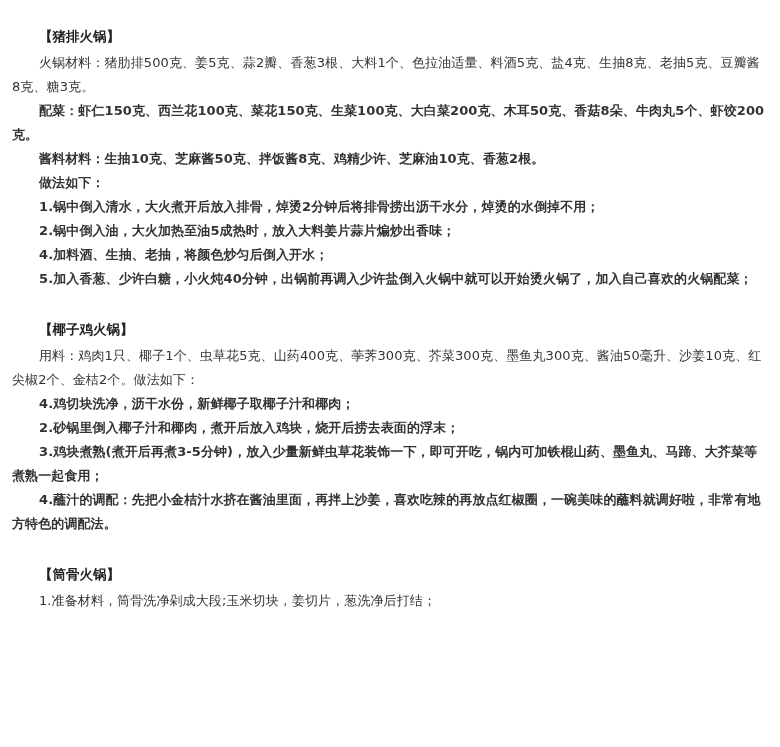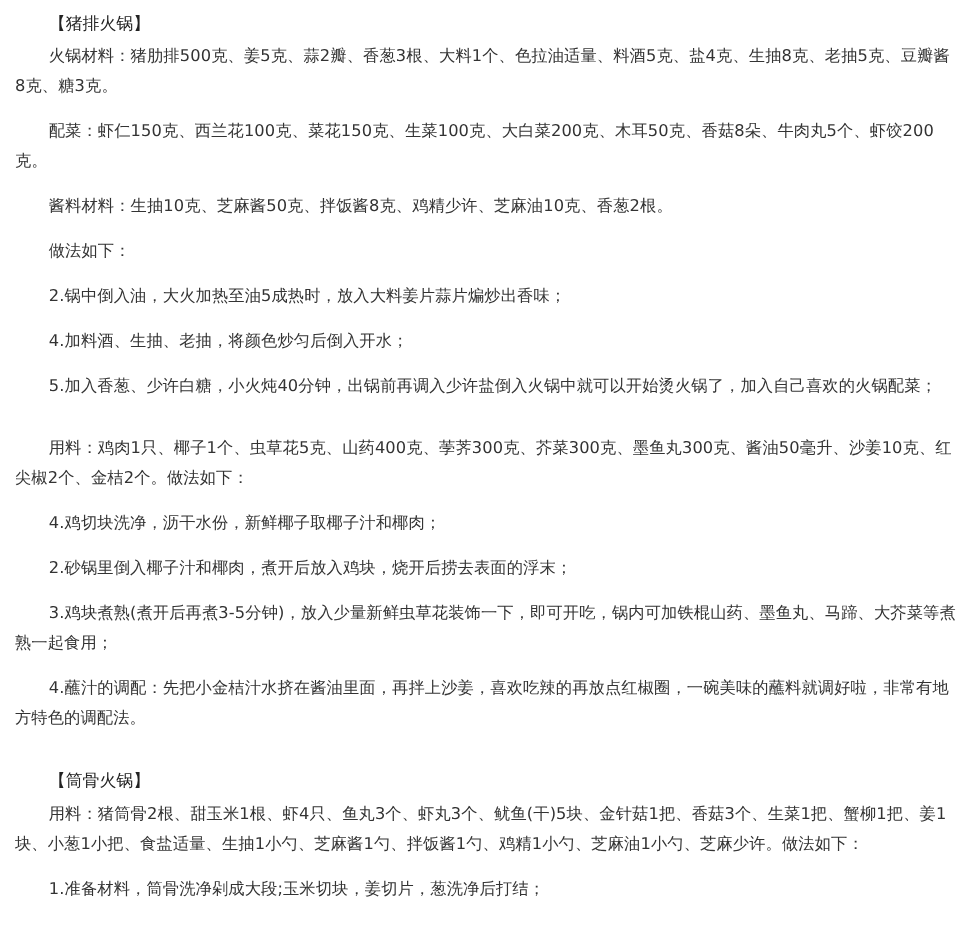--- a/index.html
+++ b/index.html
@@ -16,59 +16,60 @@
       font-size: 13px;
       line-height: 24px;
     }
     .article {
       padding: 6px 12px 0 12px;
     }
     .section {
       margin-bottom: 25px;
     }
     .section-title {
-      font-weight: normal;
+      font-weight: bold;
       color: #222222;
       font-size: 13.5px;
       padding-left: 27px;
-      margin: 0 0 2px 0;
+      margin: 17px 0 2px 0;
       line-height: 26px;
     }
     .para {
       margin: 0;
       padding: 0;
       text-indent: 27px;
       letter-spacing: 0.1px;
     }
-    .para + .para { margin-top: 12px; }
+    .para + .para { margin-top: 0; font-weight: bold; }
   </style>
 </head>
 <body>
 
 <div class="article">
 
   <div class="section">
     <h3 class="section-title">【猪排火锅】</h3>
     <p class="para">火锅材料：猪肋排500克、姜5克、蒜2瓣、香葱3根、大料1个、色拉油适量、料酒5克、盐4克、生抽8克、老抽5克、豆瓣酱8克、糖3克。</p>
     <p class="para">配菜：虾仁150克、西兰花100克、菜花150克、生菜100克、大白菜200克、木耳50克、香菇8朵、牛肉丸5个、虾饺200克。</p>
     <p class="para">酱料材料：生抽10克、芝麻酱50克、拌饭酱8克、鸡精少许、芝麻油10克、香葱2根。</p>
     <p class="para">做法如下：</p>
+    <p class="para">1.锅中倒入清水，大火煮开后放入排骨，焯烫2分钟后将排骨捞出沥干水分，焯烫的水倒掉不用；</p>
     <p class="para">2.锅中倒入油，大火加热至油5成热时，放入大料姜片蒜片煸炒出香味；</p>
     <p class="para">4.加料酒、生抽、老抽，将颜色炒匀后倒入开水；</p>
     <p class="para">5.加入香葱、少许白糖，小火炖40分钟，出锅前再调入少许盐倒入火锅中就可以开始烫火锅了，加入自己喜欢的火锅配菜；</p>
   </div>
 
   <div class="section">
+    <h3 class="section-title">【椰子鸡火锅】</h3>
     <p class="para">用料：鸡肉1只、椰子1个、虫草花5克、山药400克、荸荠300克、芥菜300克、墨鱼丸300克、酱油50毫升、沙姜10克、红尖椒2个、金桔2个。做法如下：</p>
     <p class="para">4.鸡切块洗净，沥干水份，新鲜椰子取椰子汁和椰肉；</p>
     <p class="para">2.砂锅里倒入椰子汁和椰肉，煮开后放入鸡块，烧开后捞去表面的浮末；</p>
     <p class="para">3.鸡块煮熟(煮开后再煮3-5分钟)，放入少量新鲜虫草花装饰一下，即可开吃，锅内可加铁棍山药、墨鱼丸、马蹄、大芥菜等煮熟一起食用；</p>
     <p class="para">4.蘸汁的调配：先把小金桔汁水挤在酱油里面，再拌上沙姜，喜欢吃辣的再放点红椒圈，一碗美味的蘸料就调好啦，非常有地方特色的调配法。</p>
   </div>
 
   <div class="section">
     <h3 class="section-title">【筒骨火锅】</h3>
-    <p class="para">用料：猪筒骨2根、甜玉米1根、虾4只、鱼丸3个、虾丸3个、鱿鱼(干)5块、金针菇1把、香菇3个、生菜1把、蟹柳1把、姜1块、小葱1小把、食盐适量、生抽1小勺、芝麻酱1勺、拌饭酱1勺、鸡精1小勺、芝麻油1小勺、芝麻少许。做法如下：</p>
     <p class="para">1.准备材料，筒骨洗净剁成大段;玉米切块，姜切片，葱洗净后打结；</p>
 
   </div>
 
 </div>
 
 </body></html>

